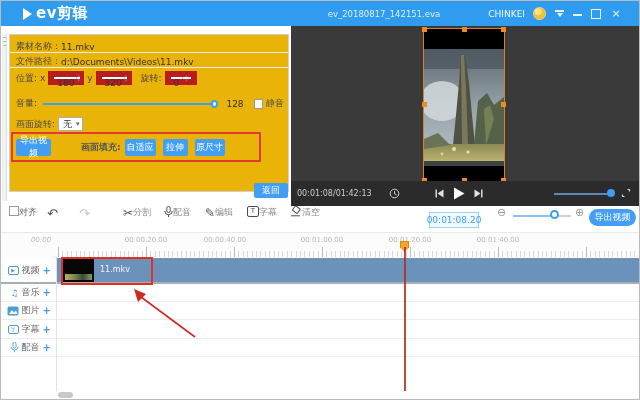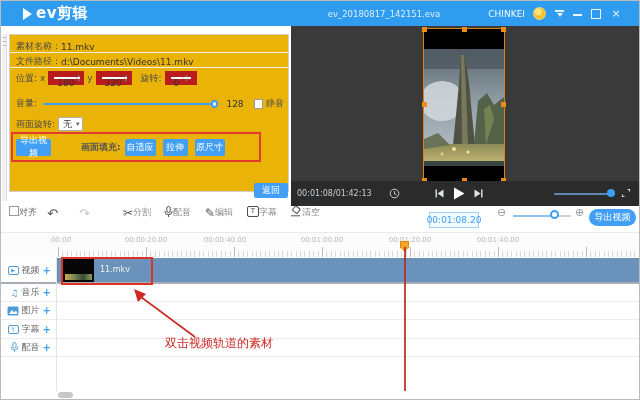--- a/index.html
+++ b/index.html
@@ -297,21 +297,21 @@
     <span class="tt zoom-glyph" style="left:496px;">⊖</span>
     <span class="tt zoom-glyph" style="left:574px;">⊕</span>
   </div>
   <div class="tl-slider">
       <span class="fill"></span>
     </div>
   <span class="tl-knob"></span>
   <button class="btn-blue export-btn">导出视频</button>
 
   <div class="ruler">
-    <span class="ruler-label" style="left:60px;font-style:italic;">00:00</span>
+    <span class="ruler-label" style="left:40px;font-style:italic;">00:00</span>
     <span class="ruler-label" style="left:145px;">00:00:20.00</span>
     <span class="ruler-label" style="left:224px;">00:00:40.00</span>
     <span class="ruler-label" style="left:321px;">00:01:00.00</span>
     <span class="ruler-label" style="left:409px;">00:01:20.00</span>
     <span class="ruler-label" style="left:497px;">00:01:40.00</span>
     <span class="ticks-minor"></span>
     <span class="ticks-major"></span>
   </div>
 
   <div class="tracks">
@@ -359,20 +359,19 @@
     <div class="clip-thumb">
         <i></i>
       </div>
     <span class="clip-name">11.mkv</span>
     <div class="clip-redbox"></div>
 
     <svg class="annot-arrow" width="90" height="58" viewBox="0 0 90 58">
       <line x1="20" y1="12" x2="74" y2="52" stroke="#cc2a25" stroke-width="1.6"></line>
       <polygon points="13,4 25,9 17,17" fill="#cc2a25"></polygon>
     </svg>
-    <span class="annot-text">双击视频轨道的素材</span>
   </div>
 
   <div class="playhead-marker"></div>
   <div class="playhead-line"></div>
   <div class="hscroll"></div>
 
 </div>
 
 </body></html>

